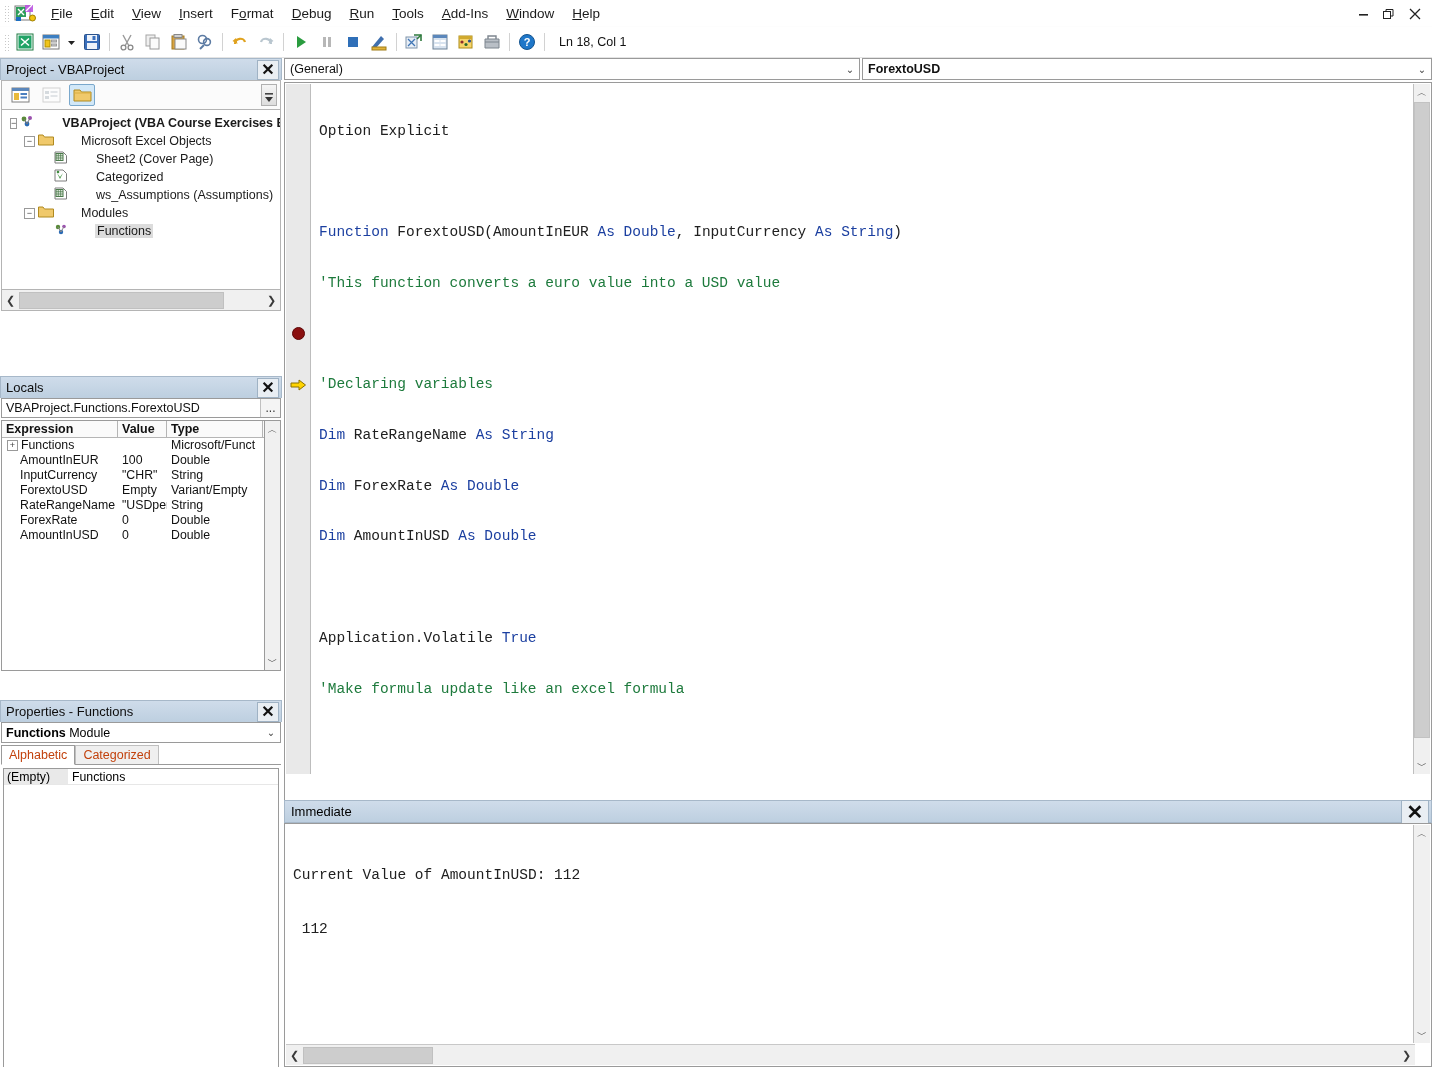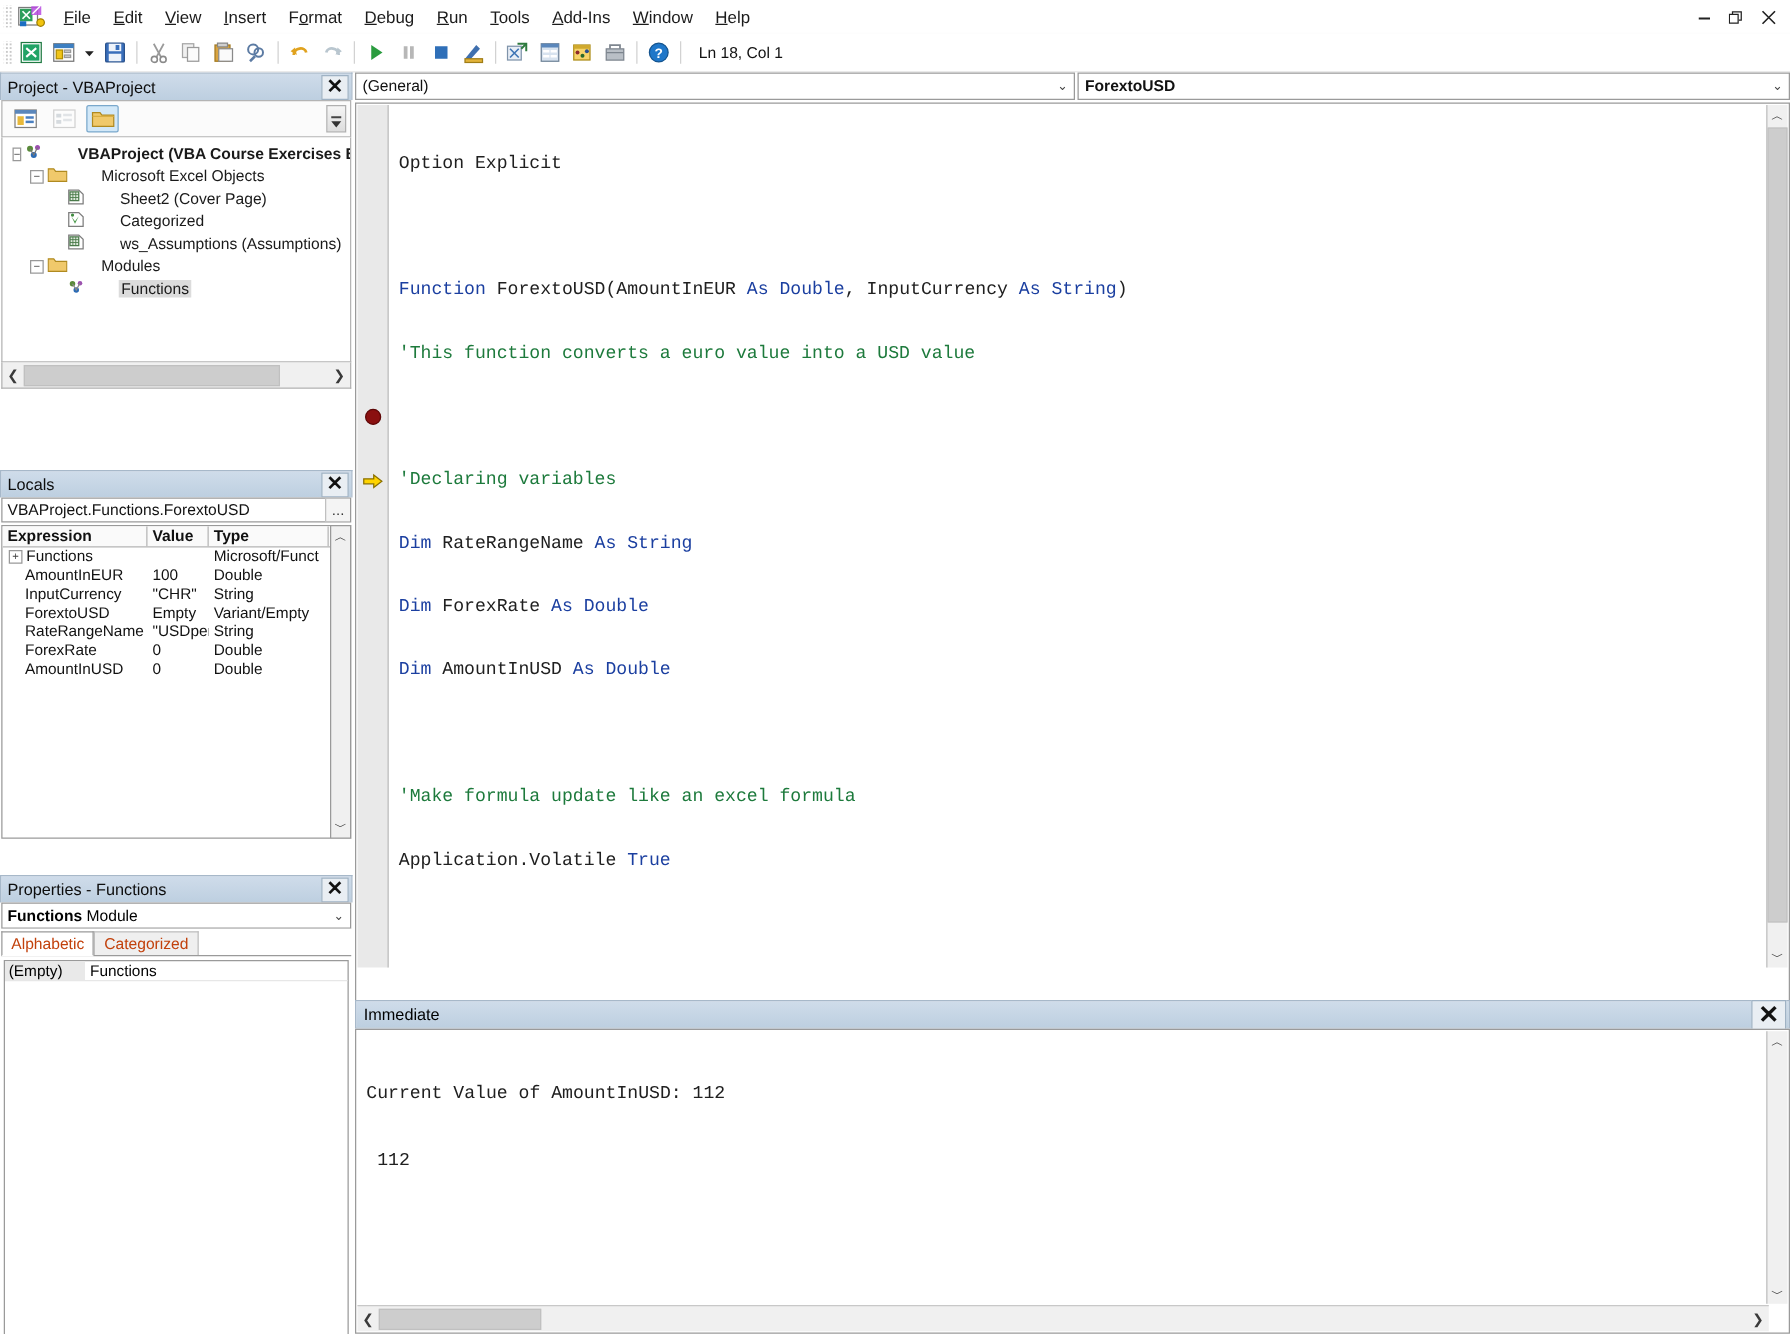--- a/index.html
+++ b/index.html
@@ -633,22 +633,22 @@
       <div class="cl"><span>Option Explicit</span></div>
       <div class="cl">&nbsp;</div>
       <div class="cl"><span class="kw">Function</span> ForextoUSD(AmountInEUR <span class="kw">As</span> <span class="kw">Double</span>, InputCurrency <span class="kw">As</span> <span class="kw">String</span>)</div>
       <div class="cl cmt"><span>'This function converts a euro value into a USD value</span></div>
       <div class="cl">&nbsp;</div>
       <div class="cl cmt"><span>'Declaring variables</span></div>
       <div class="cl"><span class="kw">Dim</span> RateRangeName <span class="kw">As</span> <span class="kw">String</span></div>
       <div class="cl"><span class="kw">Dim</span> ForexRate <span class="kw">As</span> <span class="kw">Double</span></div>
       <div class="cl"><span class="kw">Dim</span> AmountInUSD <span class="kw">As</span> <span class="kw">Double</span></div>
       <div class="cl">&nbsp;</div>
+      <div class="cl">Application.Volatile <span class="kw">True</span></div>
       <div class="cl cmt"><span>'Make formula update like an excel formula</span></div>
-      <div class="cl">Application.Volatile <span class="kw">True</span></div>
       <div class="cl">&nbsp;</div>
       
       
       
       
       
       
       
       
       

